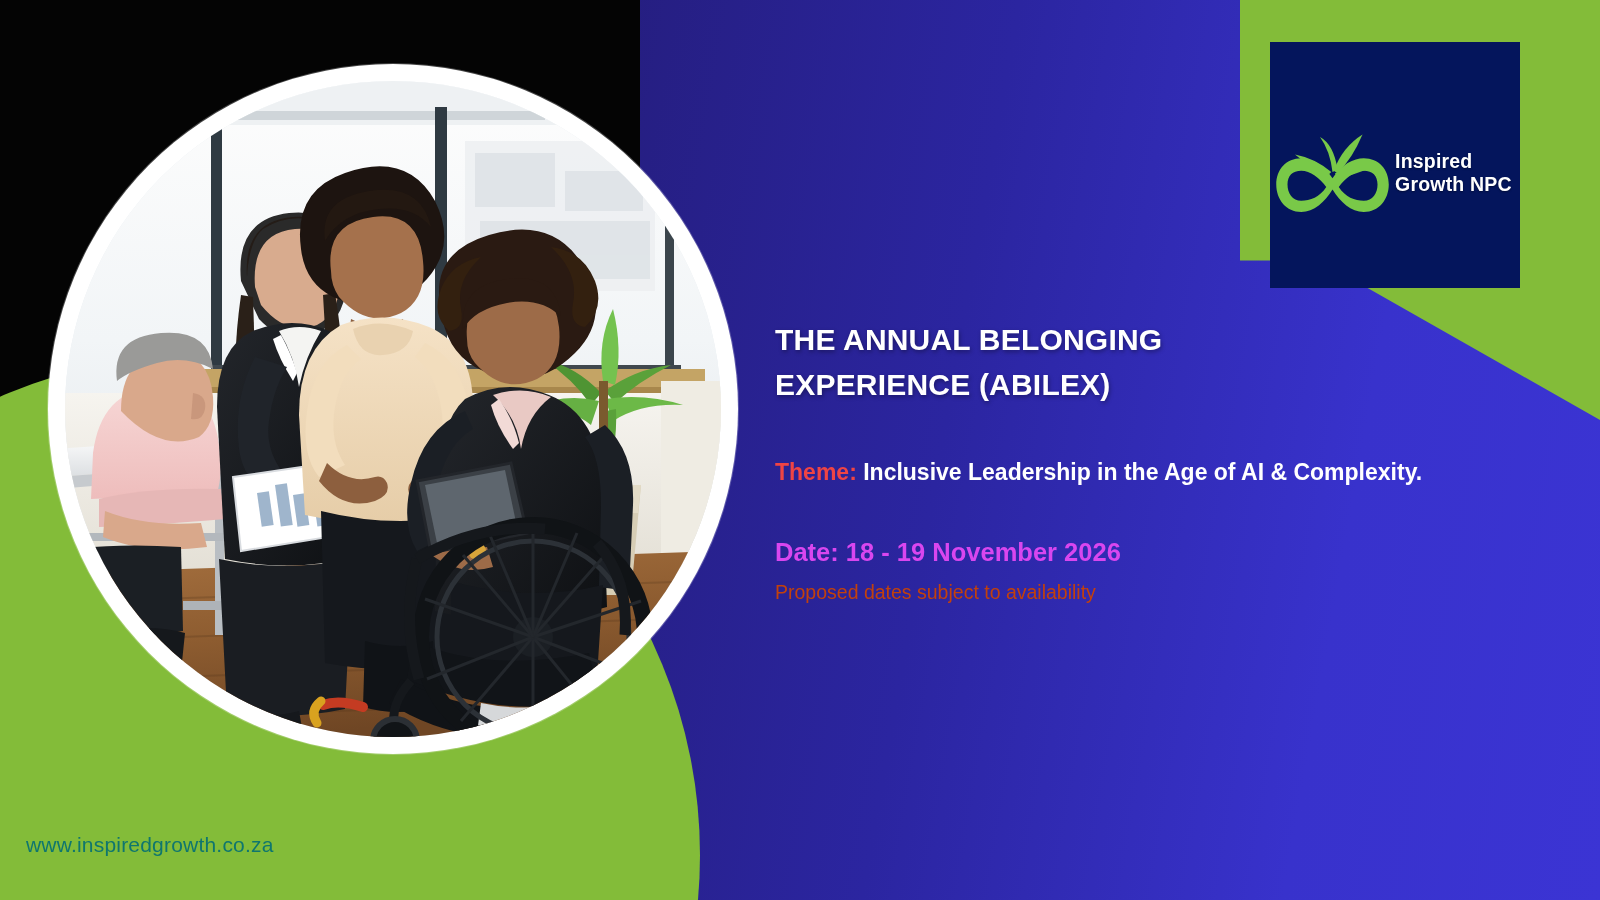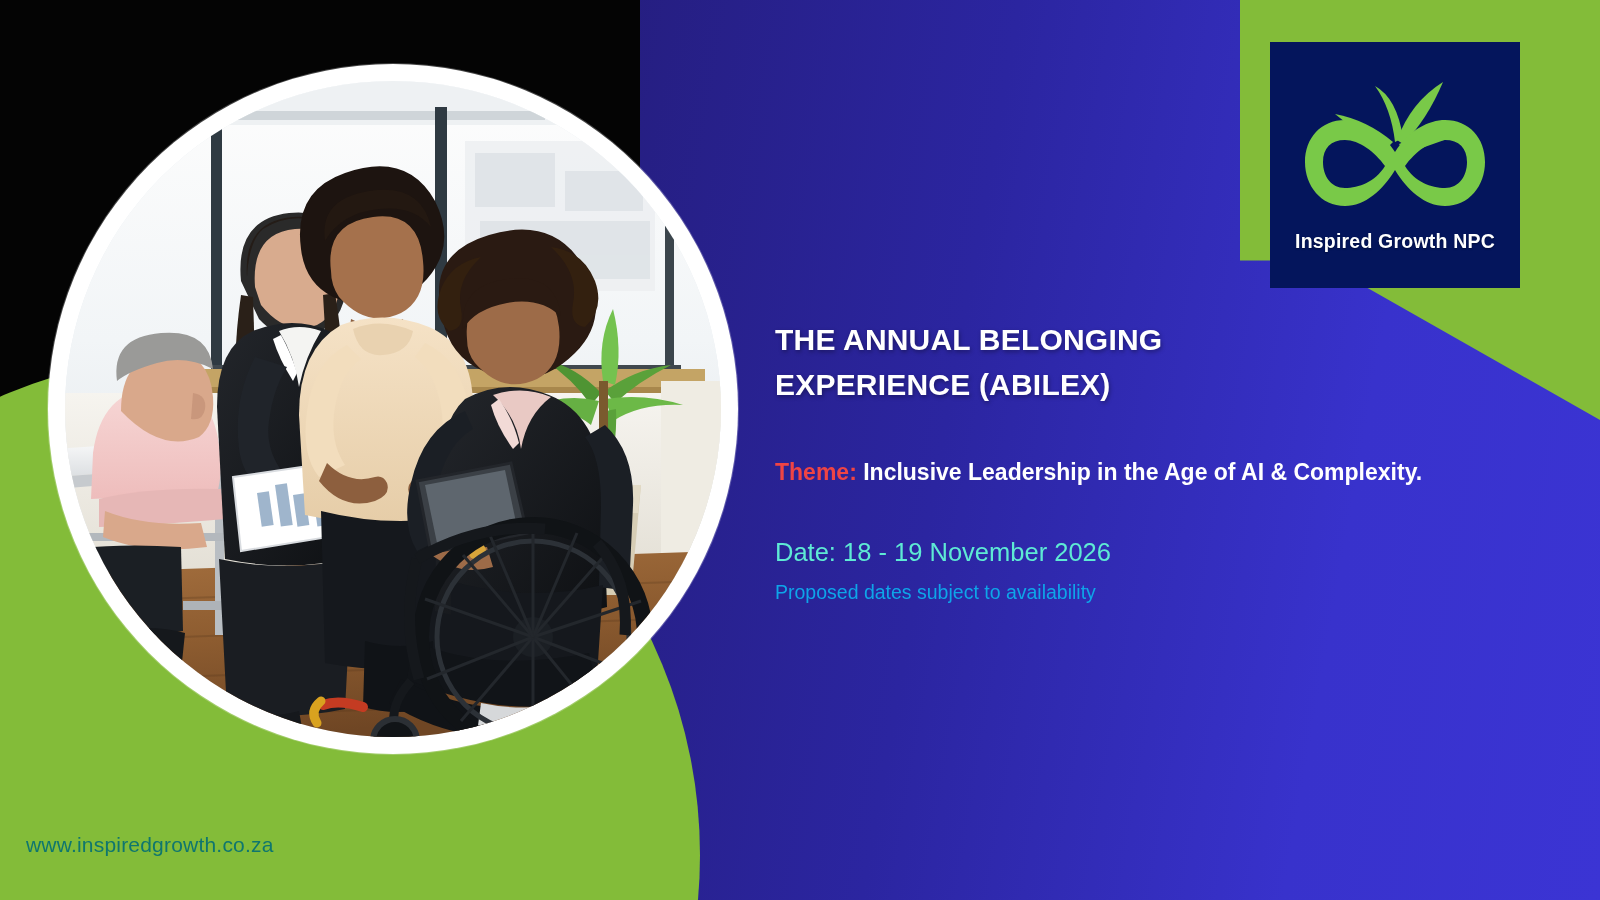--- a/index.html
+++ b/index.html
@@ -40,21 +40,21 @@
     background:#83bc39;
     clip-path:polygon(0 0, 100% 0, 100% 100%, 22% 62%, 0 62%);
   }
 
   
   .logo-box {
     position:absolute;
     left:1270px; top:42px;
     width:250px; height:246px;
     background:#04155c;
-    display:flex; flex-direction:column;
+    display:flex; flex-direction:row;
     align-items:center; justify-content:flex-start;
     padding-top:14px;
   }
   .logo-mark { width:200px; height:172px; display:block; }
   .logo-word {
     color:#ffffff; font-size:19.5px; font-weight:bold;
     letter-spacing:0.2px; margin-top:2px;
     font-family:"Liberation Sans", sans-serif;
     text-shadow:0 1px 2px rgba(0,0,0,.4);
   }
@@ -99,29 +99,29 @@
     font-size:23px;
     font-weight:bold;
     color:#ffffff;
     line-height:1.35;
   }
   .theme-label { color:#ef4444; }
 
   .block-dv { margin-top:46px; }
   .dv-line {
     font-size:25.5px;
-    font-weight:normal;
-    color:#5eead4;
+    font-weight:bold;
+    color:#d946ef;
     line-height:1.48;
   }
   .note {
     margin-top:8px;
     font-size:19.5px;
     font-weight:normal;
-    color:#0ea5e9;
+    color:#c2410c;
     line-height:1.3;
   }
 
   
   .site-url {
     position:absolute;
     left:26px; top:833px;
     font-size:21px;
     color:#0f766e;
     letter-spacing:.2px;

